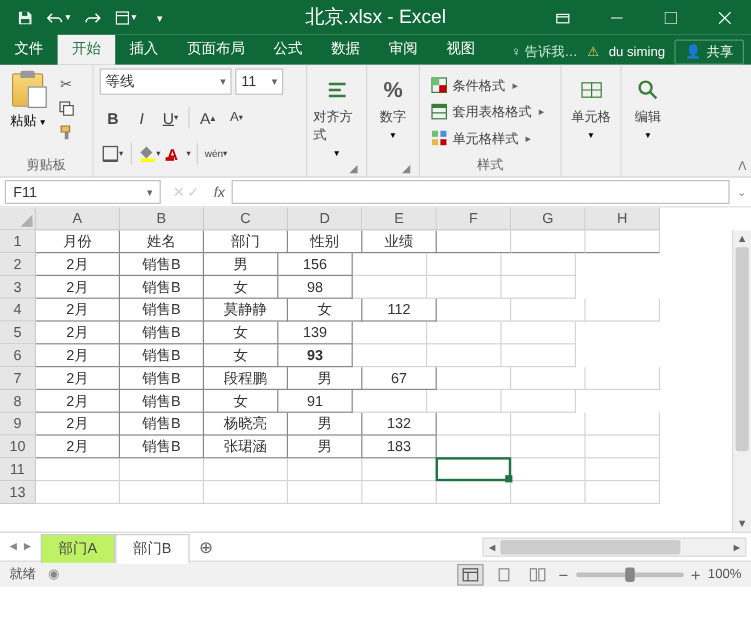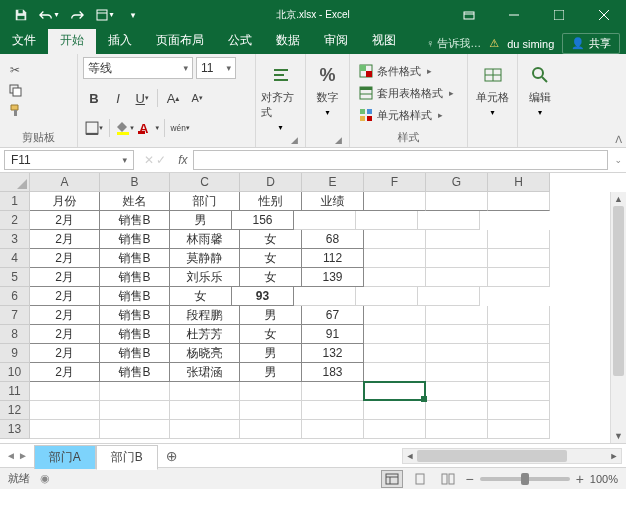--- a/index.html
+++ b/index.html
@@ -1,20 +1,20 @@
 <!DOCTYPE html>
 <html><head>
 <meta charset="utf-8">
 <style>
 *{margin:0;padding:0;box-sizing:border-box;font-family:"Microsoft YaHei","Segoe UI",sans-serif;-webkit-font-smoothing:antialiased}
 body{width:626px;height:518px;background:#fff;overflow:hidden;font-size:12px}
 .titlebar{height:29px;background:#0e6837;display:flex;align-items:center;color:#fff;position:relative}
 .qat{display:flex;align-items:center;gap:2px;padding-left:8px}
 .qat-btn{width:26px;height:24px;display:flex;align-items:center;justify-content:center;color:#fff;border-radius:2px}
-.title-txt{position:absolute;left:50%;transform:translateX(-50%);font-size:10px;color:#fff}
+.title-txt{position:absolute;left:50%;transform:translateX(-50%);font-size:16px;color:#fff}
 .winbtns{margin-left:auto;display:flex}
 .winbtn{width:45px;height:29px;display:flex;align-items:center;justify-content:center;color:#fff}
 .tabs{height:25px;background:#0e6837;display:flex;align-items:flex-end;color:#fff}
 .tab{padding:4px 12px 5px;font-size:12px;cursor:pointer}
 .tab.file{background:#0e6837}
 .tab.active{background:#f1f1f1;color:#217346}
 .tab-extra{margin-left:auto;display:flex;align-items:center;gap:8px;padding-right:6px;font-size:11px}
 .tab-extra .warn{color:#ffd966}
 .share-btn{background:#0e6837;border:1px solid rgba(255,255,255,0.3);padding:2px 8px;border-radius:2px;display:flex;align-items:center;gap:4px}
 .ribbon{height:94px;background:#f1f1f1;border-bottom:1px solid #d4d4d4;display:flex;position:relative}
@@ -60,21 +60,21 @@
 .rh{width:30px;background:#e6e6e6;border-right:1px solid #ccc;border-bottom:1px solid #ccc;text-align:center;font-size:12px;color:#555;line-height:18px}
 .cell{border-right:1px solid #d4d4d4;border-bottom:1px solid #d4d4d4;text-align:center;font-size:12px;line-height:18px;color:#333;overflow:hidden;white-space:nowrap}
 .cell.bord{border-right:1px solid #888;border-bottom:1px solid #888}
 .row-line.hdr .cell{border-bottom:1px solid #888}
 .vscroll{position:absolute;right:0;top:19px;width:16px;bottom:0;background:#f0f0f0;border-left:1px solid #dcdcdc}
 .vthumb{position:absolute;left:2px;right:2px;top:14px;height:170px;background:#cdcdcd;border-radius:2px}
 .varr{position:absolute;left:0;right:0;height:14px;display:flex;align-items:center;justify-content:center;color:#666;font-size:9px}
 .sheet-tabs{height:24px;background:#fff;border-top:1px solid #d4d4d4;display:flex;align-items:center;position:relative}
 .st-nav{display:flex;gap:2px;padding:0 6px;color:#888}
 .st-nav span{font-size:10px}
-.stab{padding:3px 14px;border:1px solid #ccc;border-bottom:none;font-size:12px;background:#7dd3fc;color:#444;margin-top:2px}
+.stab{padding:3px 14px;border:1px solid #ccc;border-bottom:none;font-size:12px;background:#bef264;color:#444;margin-top:2px}
 .stab.active{background:#fff;border-bottom:1px solid #fff;position:relative;top:1px}
 .stab-add{padding:3px 8px;color:#666;font-size:14px}
 .hscroll{margin-left:auto;width:220px;height:16px;background:#f0f0f0;border:1px solid #dcdcdc;position:relative;margin-right:4px}
 .hthumb{position:absolute;top:1px;bottom:1px;left:14px;width:150px;background:#cdcdcd;border-radius:2px}
 .harr{position:absolute;top:0;bottom:0;width:14px;display:flex;align-items:center;justify-content:center;color:#666;font-size:9px}
 .status{height:22px;background:#f1f1f1;border-top:1px solid #d4d4d4;display:flex;align-items:center;padding:0 8px;font-size:11px;color:#555}
 .status .right{margin-left:auto;display:flex;align-items:center;gap:6px}
 .viewbtn{width:22px;height:18px;display:flex;align-items:center;justify-content:center;border:1px solid transparent;color:#666}
 .viewbtn.active{border-color:#a0a0a0;background:#e0e0e0}
 .zoom-slider{width:90px;height:4px;background:#c0c0c0;position:relative;border-radius:2px}
@@ -159,20 +159,24 @@
     <div class="share-btn">
         <span>👤</span>
         <span>共享</span>
       </div>
   </div>
 </div>
 
 <div class="ribbon">
   <div class="grp" style="width:78px">
     <div class="grp-body">
+      <div class="paste-big">
+        <div class="paste-ic"></div>
+        <div class="lbl" style="font-size:11px;margin-top:4px"><span>粘贴</span> <span style="font-size:8px">▾</span></div>
+      </div>
       <div class="mini-btns">
         <div class="mini-btn">✂</div>
         <div class="mini-btn">
             <svg width="13" height="13" viewBox="0 0 13 13">
               <rect x="1" y="1" width="8" height="8" fill="none" stroke="#555"></rect>
               <rect x="4" y="4" width="8" height="8" fill="#fff" stroke="#555"></rect>
             </svg>
           </div>
         <div class="mini-btn">
             <svg width="13" height="13" viewBox="0 0 13 13">
@@ -394,43 +398,41 @@
         <div class="cell bord" style="width: 62px;">男</div>
         <div class="cell bord" style="width: 62px;">156</div>
         <div class="cell" style="width: 62px;"></div>
         <div class="cell" style="width: 62px;"></div>
         <div class="cell" style="width: 62px;"></div>
       </div>
       <div class="row-line">
         <div class="rh">3</div>
         <div class="cell bord" style="width: 70px;">2月</div>
         <div class="cell bord" style="width: 70px;">销售B</div>
-        <div class="cell bord" style="width: 70px;">林雨馨</div>
         <div class="cell bord" style="width: 62px;">女</div>
-        <div class="cell bord" style="width: 62px;">68</div>
+        <div class="cell bord" style="width: 62px;">98</div>
         <div class="cell" style="width: 62px;"></div>
         <div class="cell" style="width: 62px;"></div>
         <div class="cell" style="width: 62px;"></div>
       </div>
       <div class="row-line">
         <div class="rh">4</div>
         <div class="cell bord" style="width: 70px;">2月</div>
         <div class="cell bord" style="width: 70px;">销售B</div>
         <div class="cell bord" style="width: 70px;">莫静静</div>
         <div class="cell bord" style="width: 62px;">女</div>
         <div class="cell bord" style="width: 62px;">112</div>
         <div class="cell" style="width: 62px;"></div>
         <div class="cell" style="width: 62px;"></div>
         <div class="cell" style="width: 62px;"></div>
       </div>
       <div class="row-line">
         <div class="rh">5</div>
         <div class="cell bord" style="width: 70px;">2月</div>
         <div class="cell bord" style="width: 70px;">销售B</div>
-        <div class="cell bord" style="width: 70px;">刘乐乐</div>
         <div class="cell bord" style="width: 62px;">女</div>
         <div class="cell bord" style="width: 62px;">139</div>
         <div class="cell" style="width: 62px;"></div>
         <div class="cell" style="width: 62px;"></div>
         <div class="cell" style="width: 62px;"></div>
       </div>
       <div class="row-line">
         <div class="rh">6</div>
         <div class="cell bord" style="width: 70px;">2月</div>
         <div class="cell bord" style="width: 70px;">销售B</div>
@@ -448,21 +450,20 @@
         <div class="cell bord" style="width: 62px;">男</div>
         <div class="cell bord" style="width: 62px;">67</div>
         <div class="cell" style="width: 62px;"></div>
         <div class="cell" style="width: 62px;"></div>
         <div class="cell" style="width: 62px;"></div>
       </div>
       <div class="row-line">
         <div class="rh">8</div>
         <div class="cell bord" style="width: 70px;">2月</div>
         <div class="cell bord" style="width: 70px;">销售B</div>
-        <div class="cell bord" style="width: 70px;">杜芳芳</div>
         <div class="cell bord" style="width: 62px;">女</div>
         <div class="cell bord" style="width: 62px;">91</div>
         <div class="cell" style="width: 62px;"></div>
         <div class="cell" style="width: 62px;"></div>
         <div class="cell" style="width: 62px;"></div>
       </div>
       <div class="row-line">
         <div class="rh">9</div>
         <div class="cell bord" style="width: 70px;">2月</div>
         <div class="cell bord" style="width: 70px;">销售B</div>
@@ -479,31 +480,20 @@
         <div class="cell bord" style="width: 70px;">销售B</div>
         <div class="cell bord" style="width: 70px;">张珺涵</div>
         <div class="cell bord" style="width: 62px;">男</div>
         <div class="cell bord" style="width: 62px;">183</div>
         <div class="cell" style="width: 62px;"></div>
         <div class="cell" style="width: 62px;"></div>
         <div class="cell" style="width: 62px;"></div>
       </div>
       <div class="row-line">
         <div class="rh">11</div>
-        <div class="cell" style="width: 70px;"></div>
-        <div class="cell" style="width: 70px;"></div>
-        <div class="cell" style="width: 70px;"></div>
-        <div class="cell" style="width: 62px;"></div>
-        <div class="cell" style="width: 62px;"></div>
-        <div class="cell" style="width: 62px;"></div>
-        <div class="cell" style="width: 62px;"></div>
-        <div class="cell" style="width: 62px;"></div>
-      </div>
-      <div class="row-line">
-        <div class="rh">12</div>
         <div class="cell" style="width: 70px;"></div>
         <div class="cell" style="width: 70px;"></div>
         <div class="cell" style="width: 70px;"></div>
         <div class="cell" style="width: 62px;"></div>
         <div class="cell" style="width: 62px;"></div>
         <div class="cell" style="width: 62px;"></div>
         <div class="cell" style="width: 62px;"></div>
         <div class="cell" style="width: 62px;"></div>
       </div>
       <div class="row-line">

